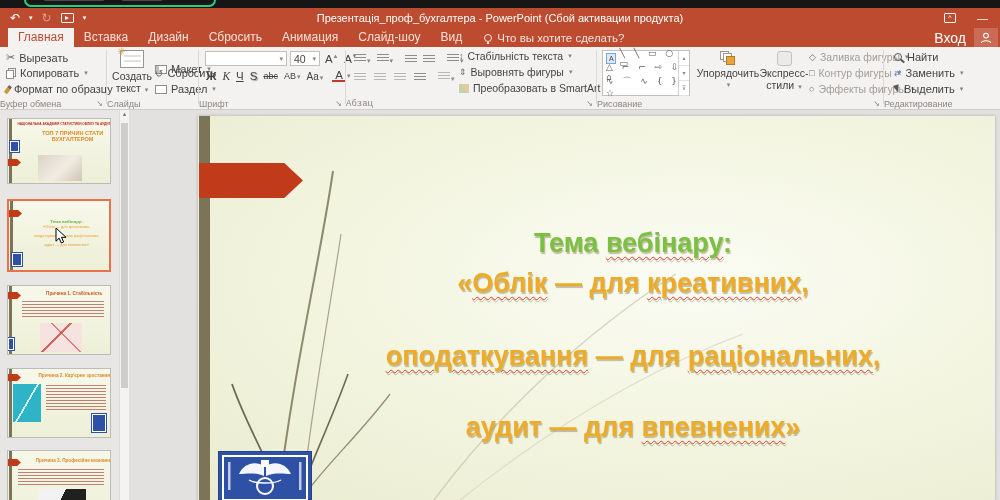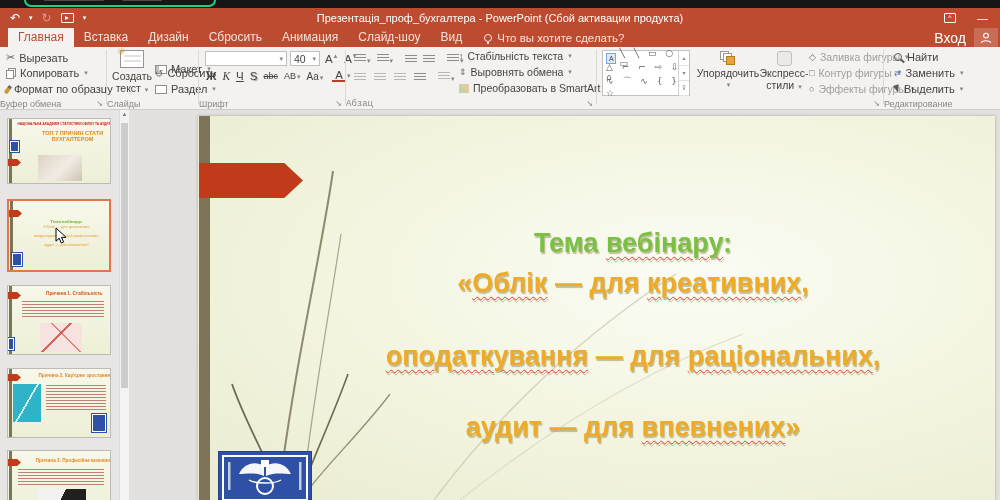--- a/index.html
+++ b/index.html
@@ -259,21 +259,21 @@
       <span class="mini-ic"></span>
       <span style="margin-left:4px;"><span class="mini-ic short"></span><span class="ddv">▾</span></span>
     </div>
     <div class="rrow" style="left:113px;top:3px;font-size:10.5px;">
       <span class="glyph" style="font-size:9px;">↕</span>
       <span>Стабільність текста</span>
       <span class="ddv">▾</span>
     </div>
     <div class="rrow" style="left:113px;top:19px;font-size:10.5px;">
       <span class="glyph" style="font-size:9px;">⇕</span>
-      <span>Выровнять обмена</span>
+      <span>Выровнять фигуры</span>
       <span class="ddv">▾</span>
     </div>
     <div class="rrow" style="left:113px;top:35px;font-size:10.5px;">
       <span class="ic-smartart"></span>
       <span>Преобразовать в SmartArt</span>
       <span class="ddv">▾</span>
     </div>
     <div class="rg-label" style="width:120px;font-family:Liberation Mono, monospace;">Абзац</div>
     <span class="dlg">↘</span>
     <div class="rg-divider"></div>
@@ -319,20 +319,21 @@
     <div class="rrow gray" style="left:212px;top:20px;font-size:10.5px;">
       <span class="glyph gray" style="font-size:9px;">□</span>
       <span>Контур фигуры</span>
       <span class="ddv">▾</span>
     </div>
     <div class="rrow gray" style="left:212px;top:36px;font-size:10.5px;">
       <span class="glyph gray" style="font-size:9px;">○</span>
       <span>Эффекты фигуры</span>
       <span class="ddv">▾</span>
     </div>
+    <div class="rg-label">Рисование</div>
     <span class="dlg">↘</span>
     <div class="rg-divider"></div>
   </div>
 
   <div class="rgroup" style="left:884px;width:116px;">
     <div class="rrow" style="left:10px;top:4px;">
       <span class="ic-mag"></span>
       <span>Найти</span>
     </div>
     <div class="rrow" style="left:10px;top:20px;">

